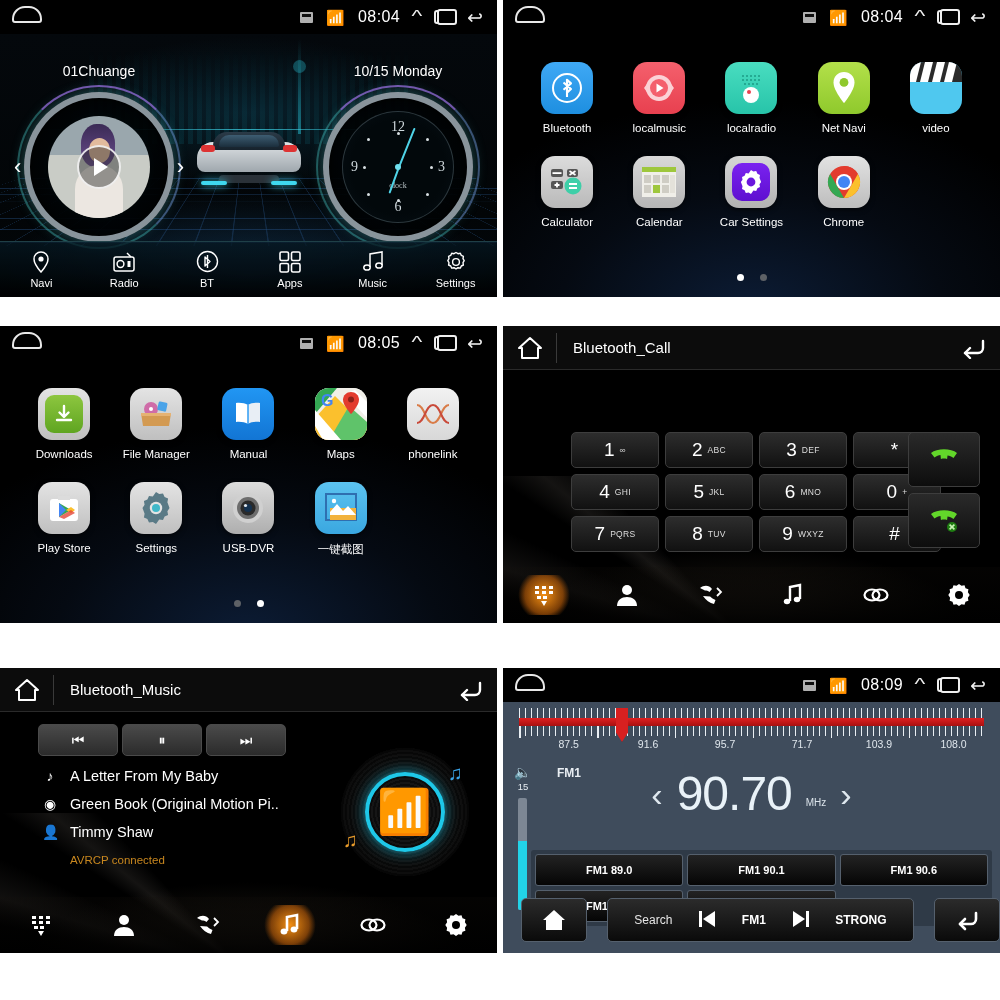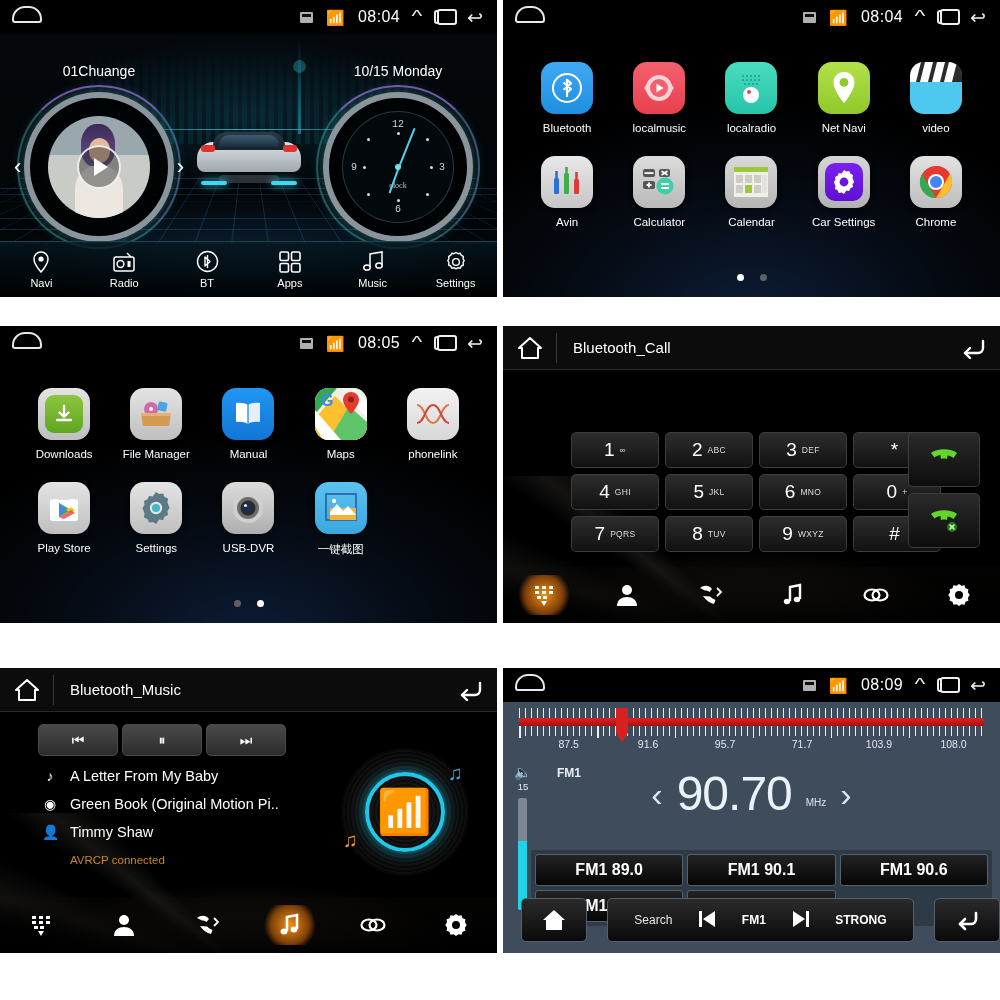--- a/index.html
+++ b/index.html
@@ -116,21 +116,21 @@
   .play-ov::after{content:''; border-left:14px solid #fff; border-top:9px solid transparent;
     border-bottom:9px solid transparent; margin-left:4px;}
   .arrow-l,.arrow-r{ position:absolute; top:50%; transform:translateY(-50%);
     color:#fff; font-size:22px; font-weight:300; }
   .arrow-l{ left:-16px;} .arrow-r{ right:-16px;}
 
   .clockface{ position:absolute; left:50%; top:50%; transform:translate(-50%,-50%);
     width:112px; height:112px; border-radius:50%;
     background:radial-gradient(circle,#02080b 60%, #071016);
     border:1px solid rgba(120,140,150,.35);}
-  .cnum{ position:absolute; color:#cfd8dc; font-size:10px; font-family:Liberation Mono, monospace;}
+  .cnum{ position:absolute; color:#cfd8dc; font-size:14px; font-family:Liberation Serif, serif;}
   .cn12{ left:50%; top:7px; transform:translateX(-50%);}
   .cn3 { right:8px; top:50%; transform:translateY(-50%);}
   .cn6 { left:50%; bottom:7px; transform:translateX(-50%);}
   .cn9 { left:8px; top:50%; transform:translateY(-50%);}
   .cword{ position:absolute; left:50%; top:63%; transform:translateX(-50%);
     color:#bac4c8; font-size:8px; font-family:"Liberation Serif",serif;}
   .hand{ position:absolute; left:50%; bottom:50%; transform-origin:50% 100%;
     background:#4fd4e8; border-radius:2px;}
   .hand.h{ width:2px; height:28px; transform:rotate(200deg);}
   .hand.m{ width:2px; height:42px; transform:rotate(22deg);}
@@ -305,21 +305,21 @@
     font-weight:bold;}
   .freqrow{ position:absolute; left:0; top:68px; width:100%;
     display:flex; align-items:center; justify-content:center; gap:14px;}
   .freqrow .chev{ color:#dfe8ef; font-size:34px; font-weight:300;}
   .freqval{ color:#e9f2f8; font-size:48px; letter-spacing:-1px; line-height:1;}
   .frequnit{ color:#dbe3ea; font-size:10px; align-self:flex-end; margin-bottom:10px;}
   .presets{ position:absolute; left:28px; top:148px; right:8px;
     display:grid; grid-template-columns:repeat(3,1fr); gap:4px;
     background:#2f3a47; padding:4px; border-radius:3px;}
   .preset{ height:32px; border:1px solid #55606d; border-radius:3px;
-    background:linear-gradient(#232323,#050505); color:#fff; font-size:16px;
+    background:linear-gradient(#232323,#050505); color:#fff; font-size:11px;
     font-weight:bold; display:flex; align-items:center; justify-content:center;}
   .preset.on{ background:radial-gradient(ellipse at 50% 120%, #c41414 0%, #5a0707 60%, #1a0303 100%);}
   .rctrl{ position:absolute; left:18px; right:0; bottom:10px; height:46px;
     display:flex; align-items:center; gap:20px;}
   .rbtn{ width:66px; height:44px; border:1px solid #55606d; border-radius:5px;
     background:linear-gradient(#2b2b2b,#0a0a0a); color:#fff;
     display:flex; align-items:center; justify-content:center; font-size:20px;}
   .rbar{ flex:1; height:44px; border:1px solid #55606d; border-radius:5px;
     background:linear-gradient(#2b2b2b,#0a0a0a); color:#fff;
     display:flex; align-items:center; justify-content:space-around; padding:0 14px;
@@ -545,33 +545,20 @@
                   <polygon points="3,0 11,0 6,20 -2,20"></polygon>
                   <polygon points="15,0 23,0 18,20 10,20"></polygon>
                   <polygon points="27,0 35,0 30,20 22,20"></polygon>
                   <polygon points="39,0 47,0 42,20 34,20"></polygon>
                 </g>
               </svg>
           </span>
           <span class="app-lbl">video</span>
         </div>
 
-        <div class="app">
-          <span class="ic" style="background:linear-gradient(#e8e8e8,#c6c6c6)">
-            <svg width="36" height="34" viewBox="0 0 36 34">
-                <rect x="5" y="13" width="5" height="16" rx="1.5" fill="#2d6fd8"></rect>
-                <rect x="6.2" y="6" width="2.6" height="8" fill="#2d6fd8"></rect>
-                <rect x="15" y="8" width="5" height="21" rx="1.5" fill="#3fae4a"></rect>
-                <rect x="16.2" y="2" width="2.6" height="7" fill="#3fae4a"></rect>
-                <rect x="25" y="14" width="5" height="15" rx="1.5" fill="#e03b3b"></rect>
-                <rect x="26.2" y="7" width="2.6" height="8" fill="#e03b3b"></rect>
-              </svg>
-          </span>
-          <span class="app-lbl">Avin</span>
-        </div>
 
         <div class="app">
           <span class="ic" style="background:linear-gradient(#dcdcdc,#b9b9b9)">
             <svg width="38" height="34" viewBox="0 0 38 34">
                 <rect x="3" y="4" width="12" height="8" rx="2" fill="#555"></rect>
                 <rect x="4.5" y="7.2" width="9" height="1.8" fill="#fff"></rect>
                 <rect x="19" y="4" width="11" height="8" rx="2" fill="#555"></rect>
                 <path d="M21.5 6l6 4M27.5 6l-6 4" stroke="#fff" stroke-width="1.6"></path>
                 <rect x="3" y="16" width="12" height="8" rx="2" fill="#555"></rect>
                 <path d="M9 17.5v5M6.5 20h5" stroke="#fff" stroke-width="1.8"></path>

